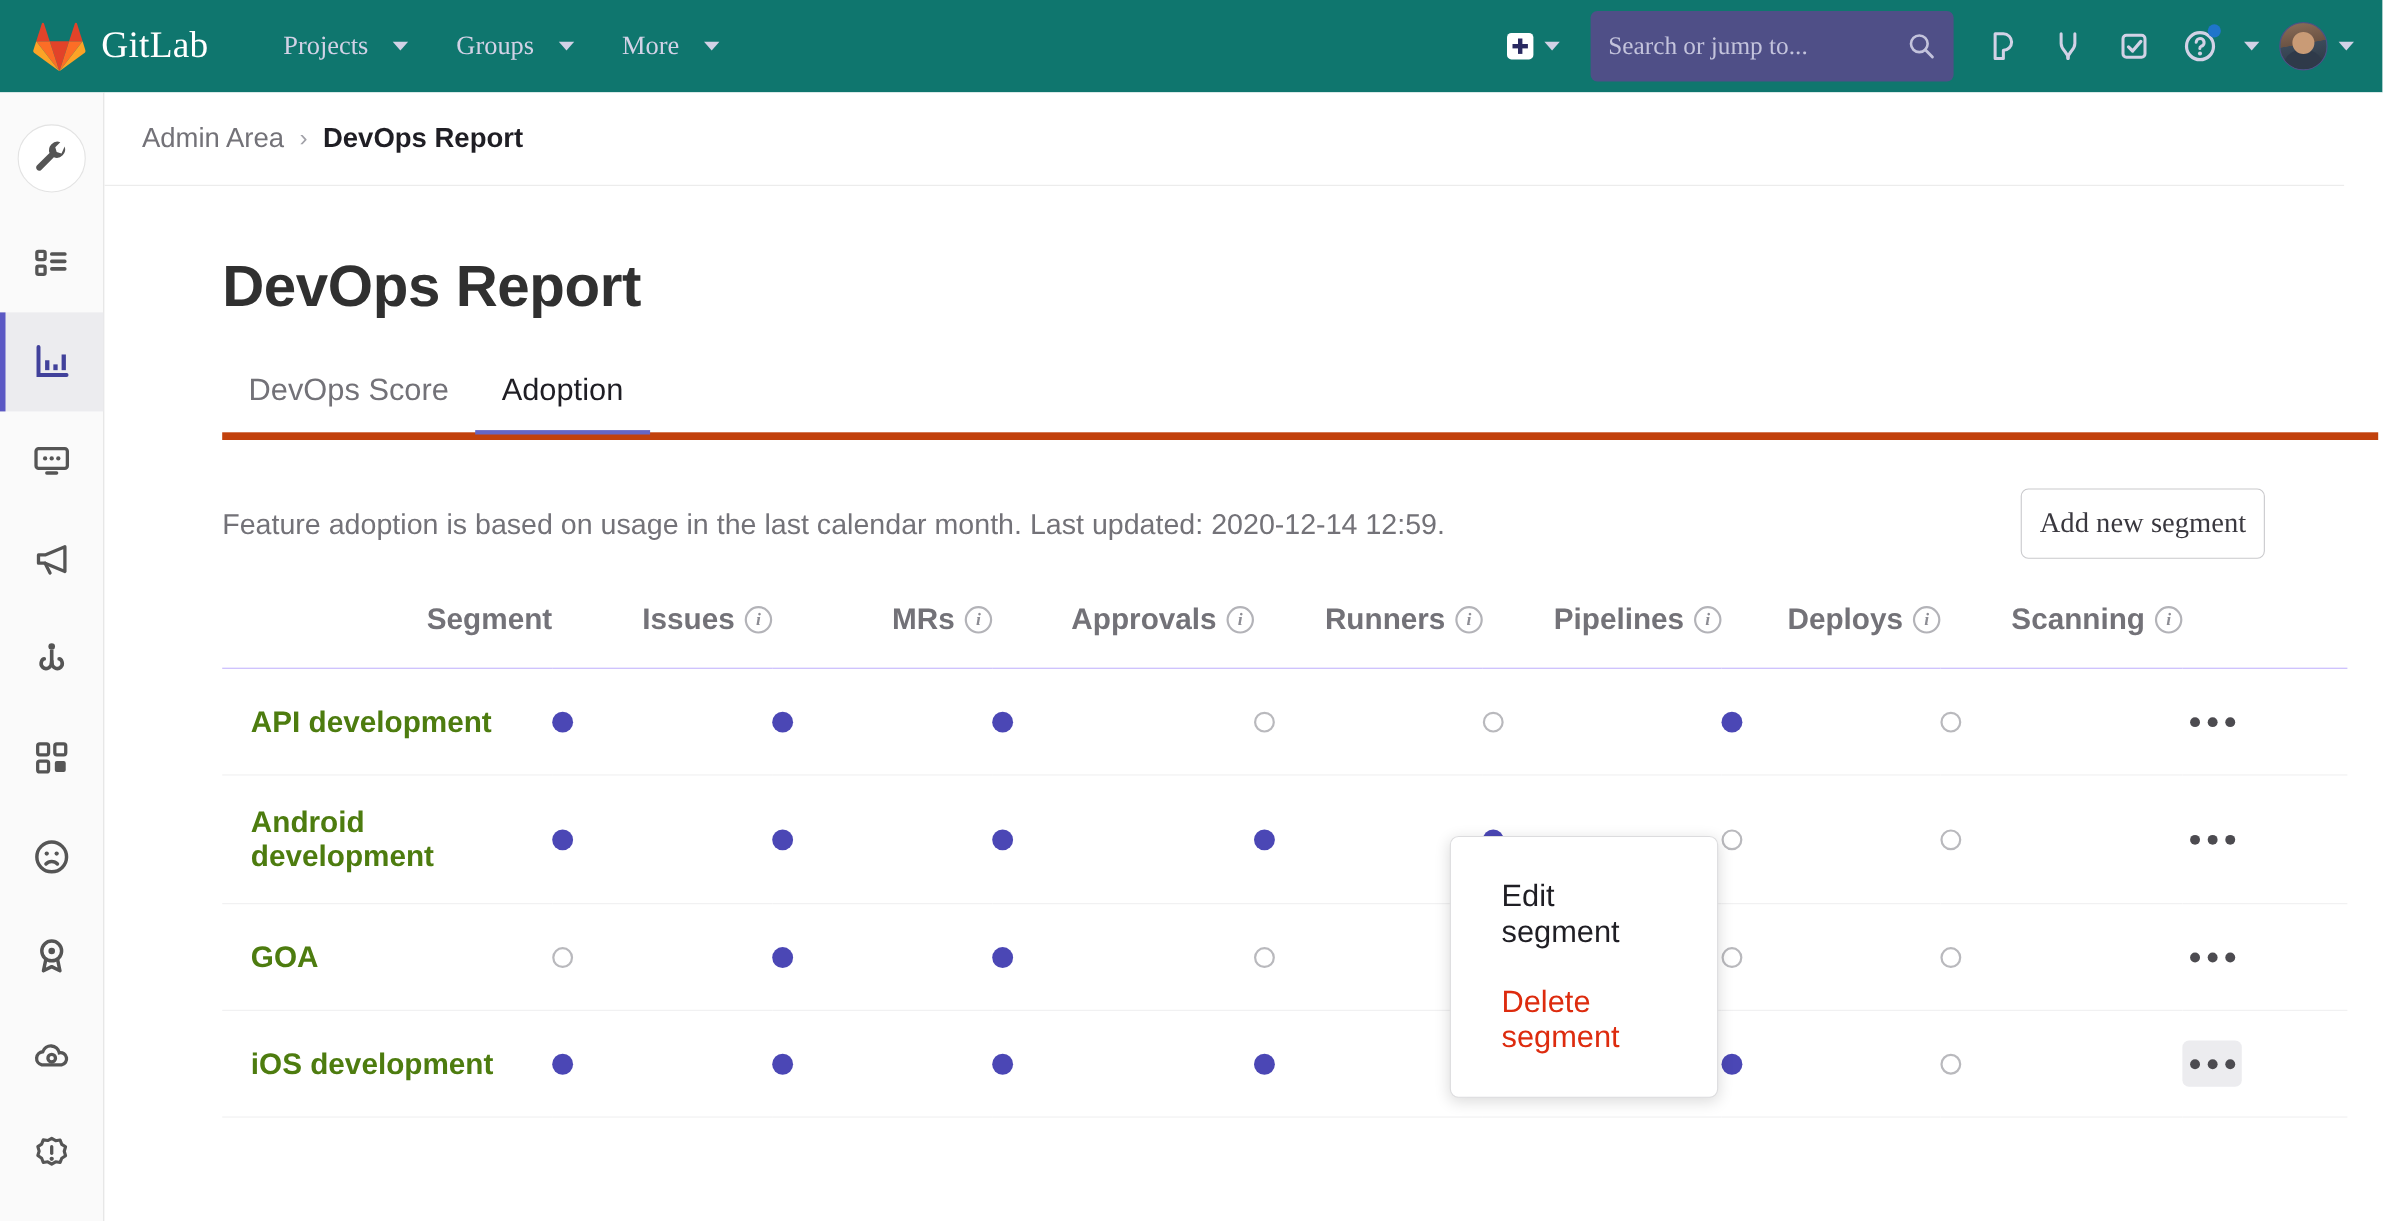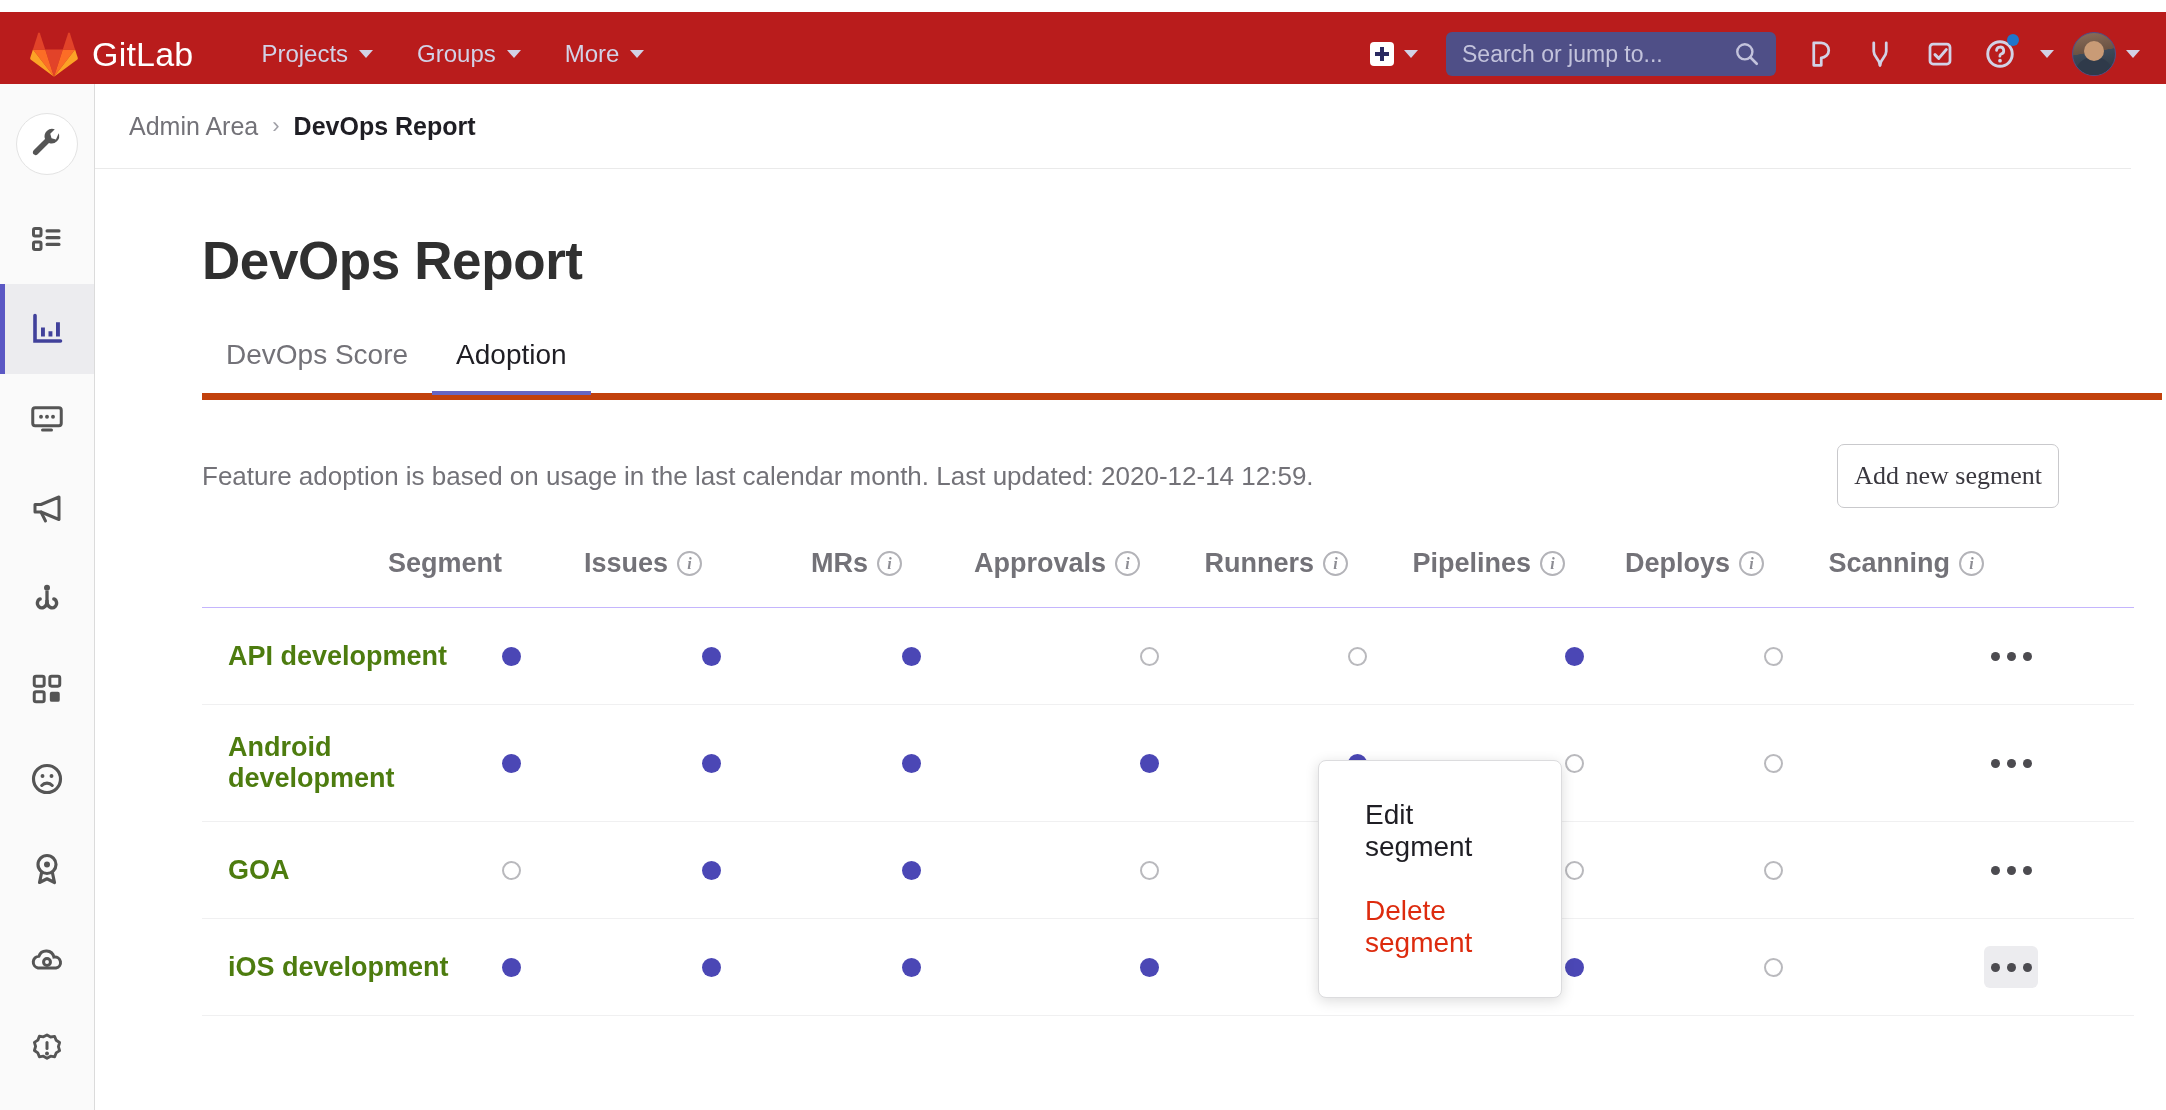--- a/index.html
+++ b/index.html
@@ -6,34 +6,34 @@
   html, body {
     width: 2166px; height: 1110px;
     font-family: "Liberation Sans", sans-serif;
     background: #ffffff;
     overflow: hidden;
   }
   #app { position: relative; width: 2166px; height: 1110px; }
 
   
   .navbar {
-    position: absolute; top: 12px; left: 0;
+    position: absolute; top: 0; left: 0;
     width: 2166px; height: 84px;
-    background: #b91c1c;
-    display: flex; align-items: center;
+    background: #0f766e;
+    display: flex; align-items: center; font-family: Liberation Serif, serif;
   }
   .nav-left { display: flex; align-items: center; height: 84px; }
   .gl-logo { margin-left: 30px; width: 48px; height: 46px; display: block; }
   .gl-brand {
     color: #ffffff; font-size: 34px; font-weight: 400;
     margin-left: 14px; letter-spacing: .2px;
   }
   .nav-items { display: flex; align-items: center; margin-left: 46px; }
   .nav-item {
-    display: flex; align-items: center; gap: 11px;
+    display: flex; align-items: center; gap: 22px;
     color: #d2d2e6; font-size: 24px; padding: 16px 22px; height: 84px;
     cursor: pointer;
   }
   .caret {
     width: 0; height: 0;
     border-left: 7px solid transparent;
     border-right: 7px solid transparent;
     border-top: 8px solid currentColor;
     display: inline-block;
   }
@@ -48,21 +48,21 @@
   .plus-sq {
     width: 24px; height: 24px; border-radius: 4px; background: #ffffff;
     position: relative;
   }
   .plus-sq:before, .plus-sq:after {
     content: ""; position: absolute; background: #292961;
   }
   .plus-sq:before { left: 10px; top: 5px; width: 4px; height: 14px; }
   .plus-sq:after  { top: 10px; left: 5px; height: 4px; width: 14px; }
   .searchbox {
-    width: 330px; height: 44px; border-radius: 6px;
+    width: 330px; height: 64px; border-radius: 6px;
     background: #4f4f87;
     display: flex; align-items: center; justify-content: space-between;
     padding: 0 16px; margin: 0 14px; cursor: text;
   }
   .searchbox .ph { color: #c3c3dc; font-size: 23px; }
   .nav-ico {
     width: 60px; height: 84px; display: flex; align-items: center;
     justify-content: center; cursor: pointer; position: relative;
   }
   .nav-ico svg { display: block; }

